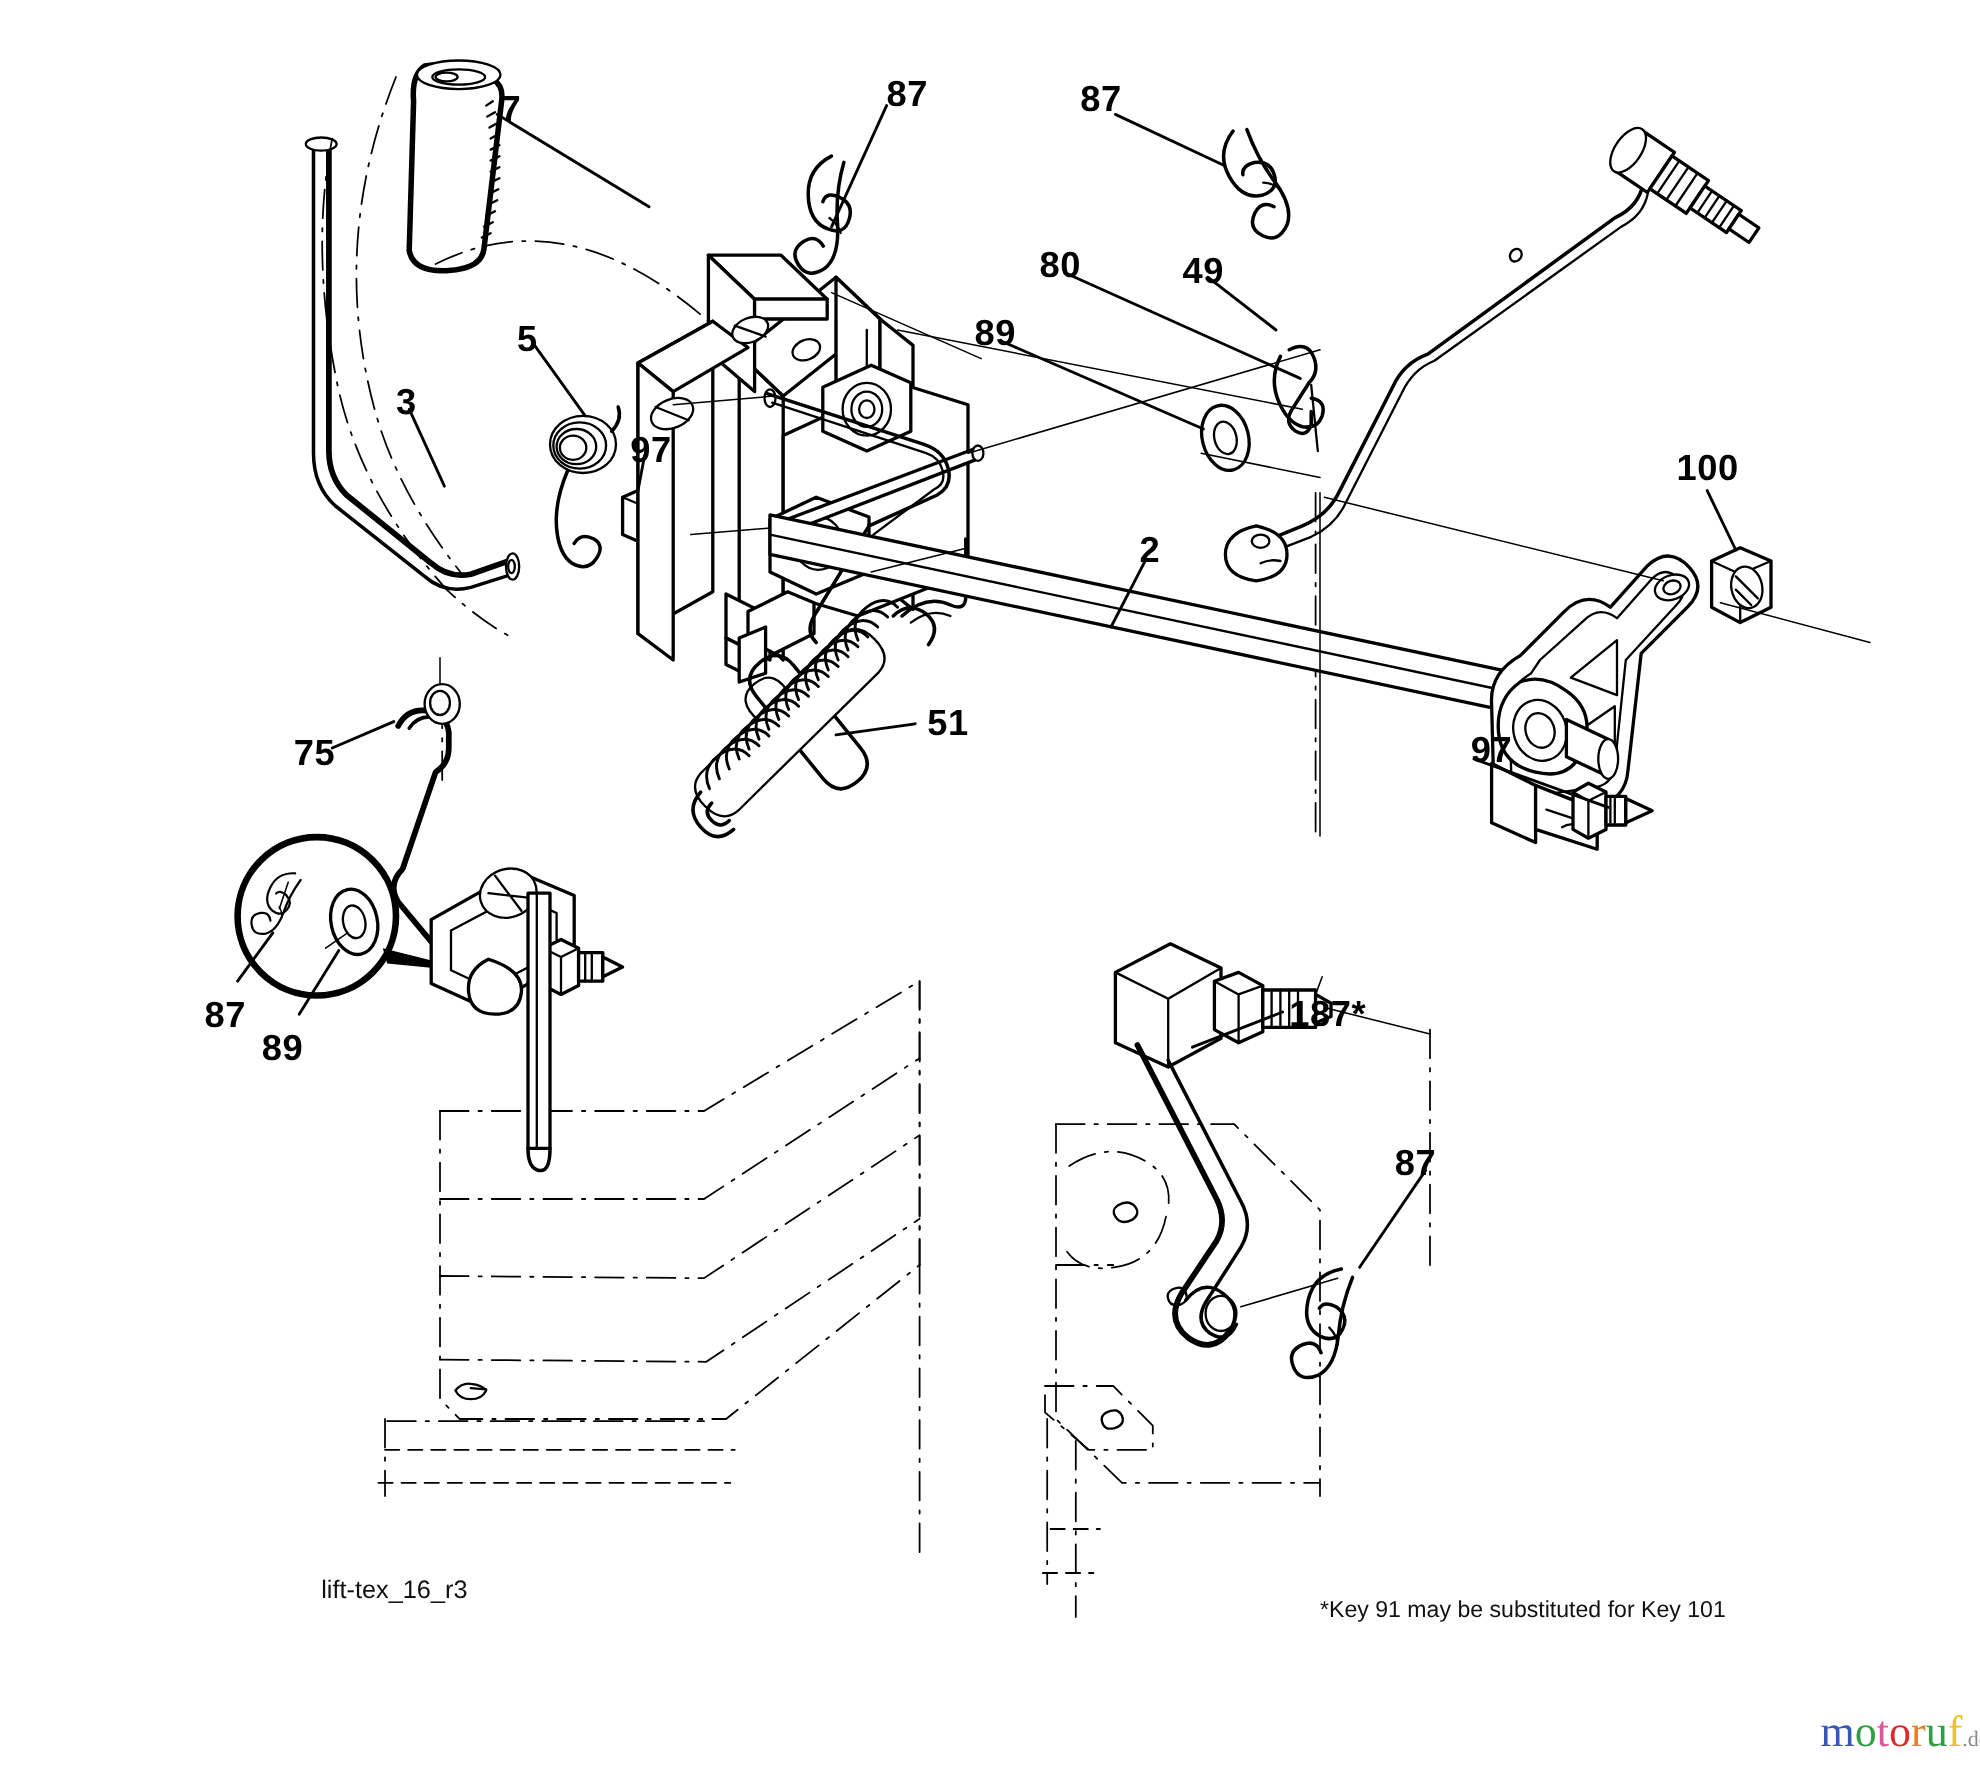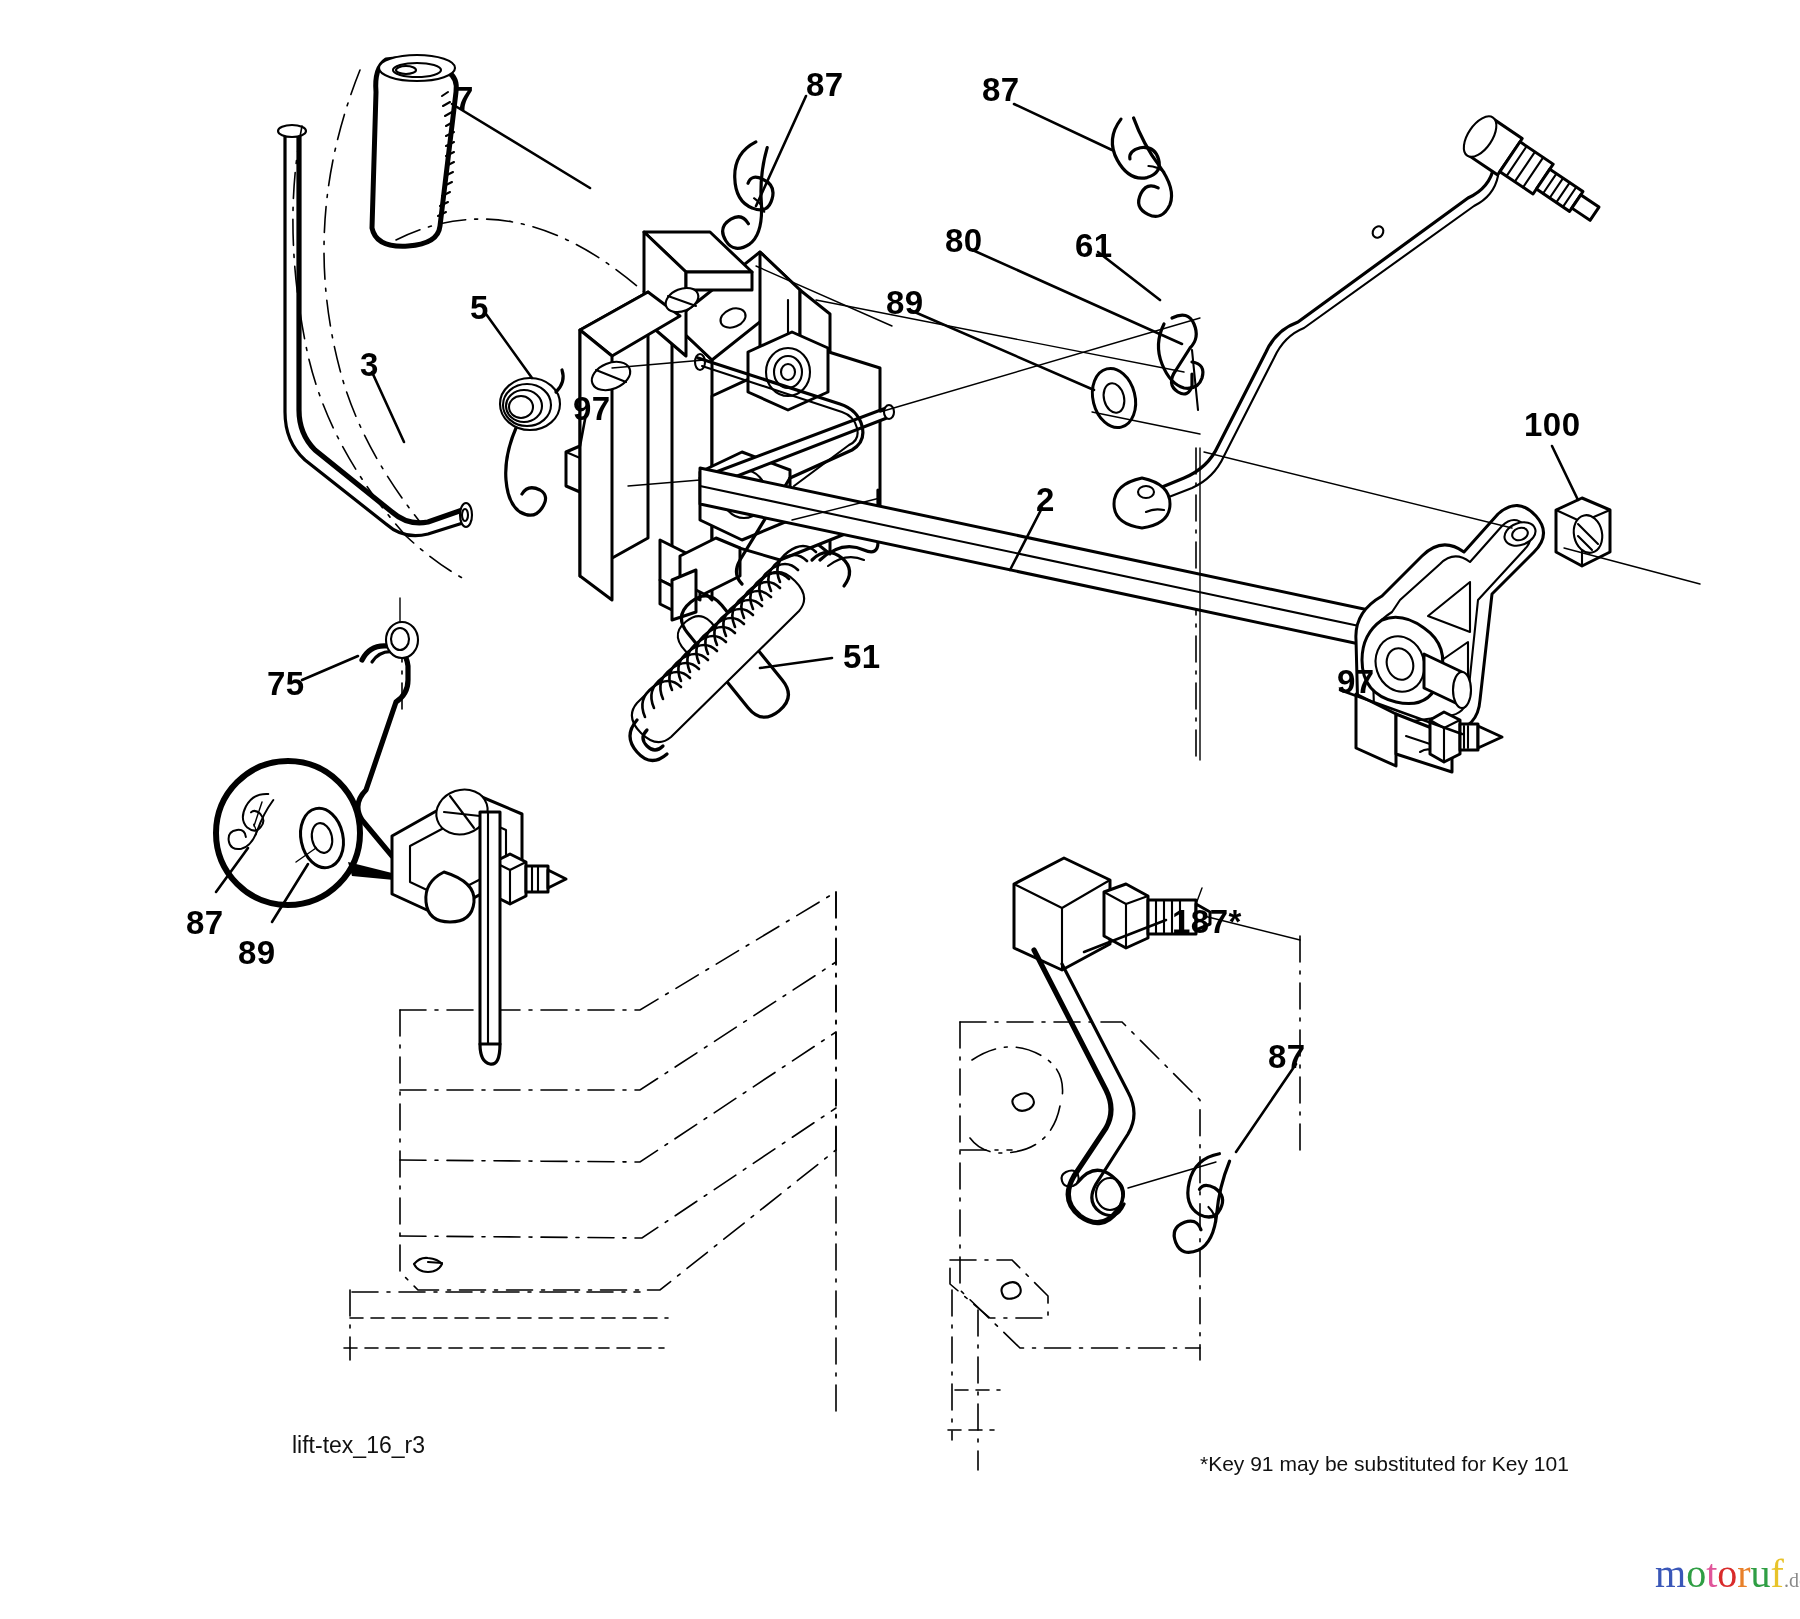--- a/index.html
+++ b/index.html
@@ -412,21 +412,21 @@
     </g>
 
   </svg>
 
   <div class="key-label" style="left:455px;top:82px">7</div>
   <div class="key-label" style="left:806px;top:68px">87</div>
   <div class="key-label" style="left:982px;top:73px">87</div>
   <div class="key-label" style="left:470px;top:291px">5</div>
   <div class="key-label" style="left:360px;top:348px">3</div>
   <div class="key-label" style="left:945px;top:224px">80</div>
-  <div class="key-label" style="left:1075px;top:229px">61</div>
+  <div class="key-label" style="left:1075px;top:229px">49</div>
   <div class="key-label" style="left:886px;top:286px">89</div>
   <div class="key-label" style="left:573px;top:392px">97</div>
   <div class="key-label" style="left:1524px;top:408px">100</div>
   <div class="key-label" style="left:1036px;top:483px">2</div>
   <div class="key-label" style="left:843px;top:640px">51</div>
   <div class="key-label" style="left:1337px;top:665px">97</div>
   <div class="key-label" style="left:267px;top:667px">75</div>
   <div class="key-label" style="left:186px;top:906px">87</div>
   <div class="key-label" style="left:238px;top:936px">89</div>
   <div class="key-label" style="left:1172px;top:905px">187*</div>

